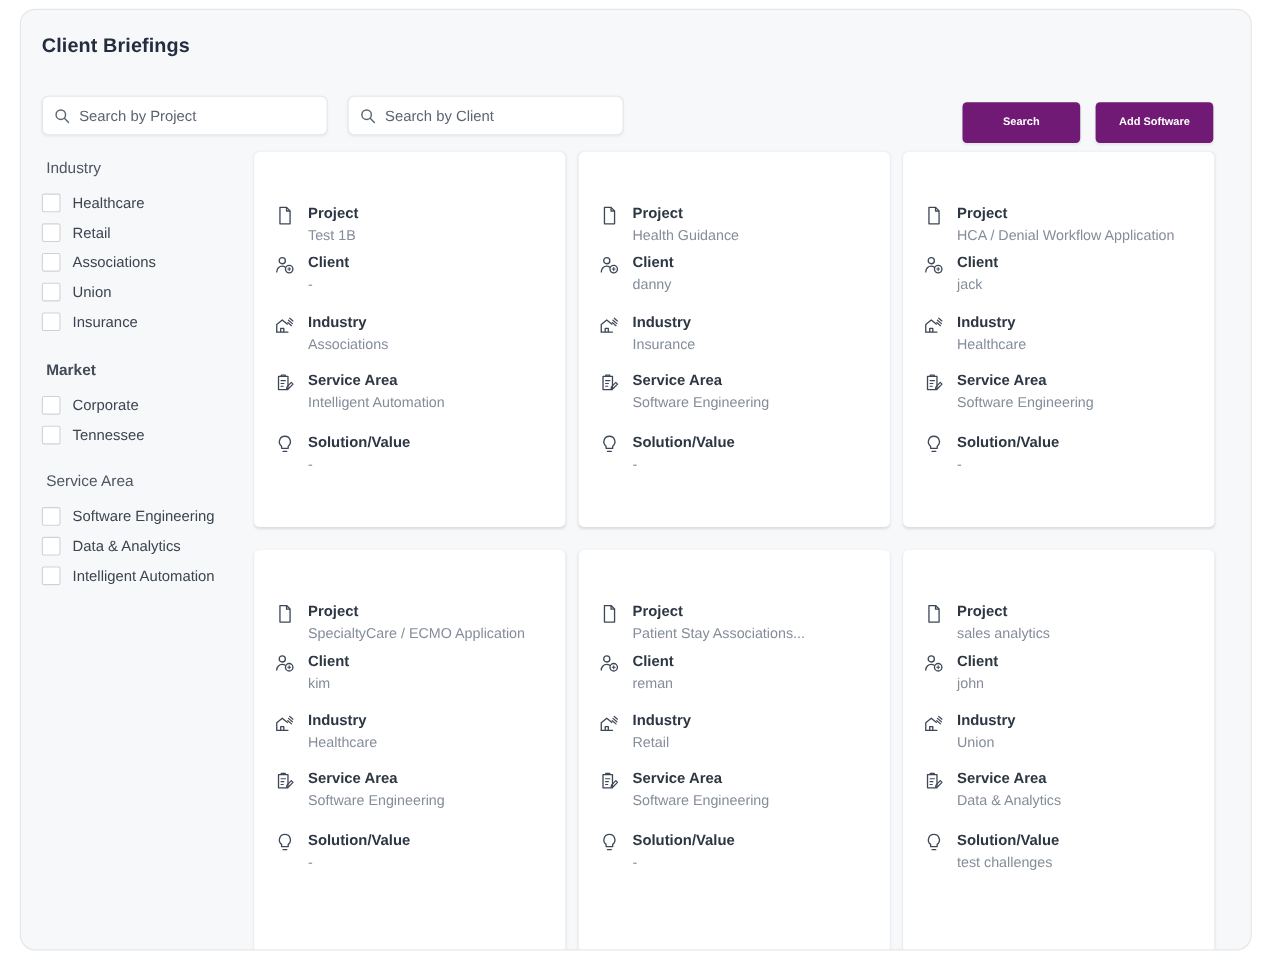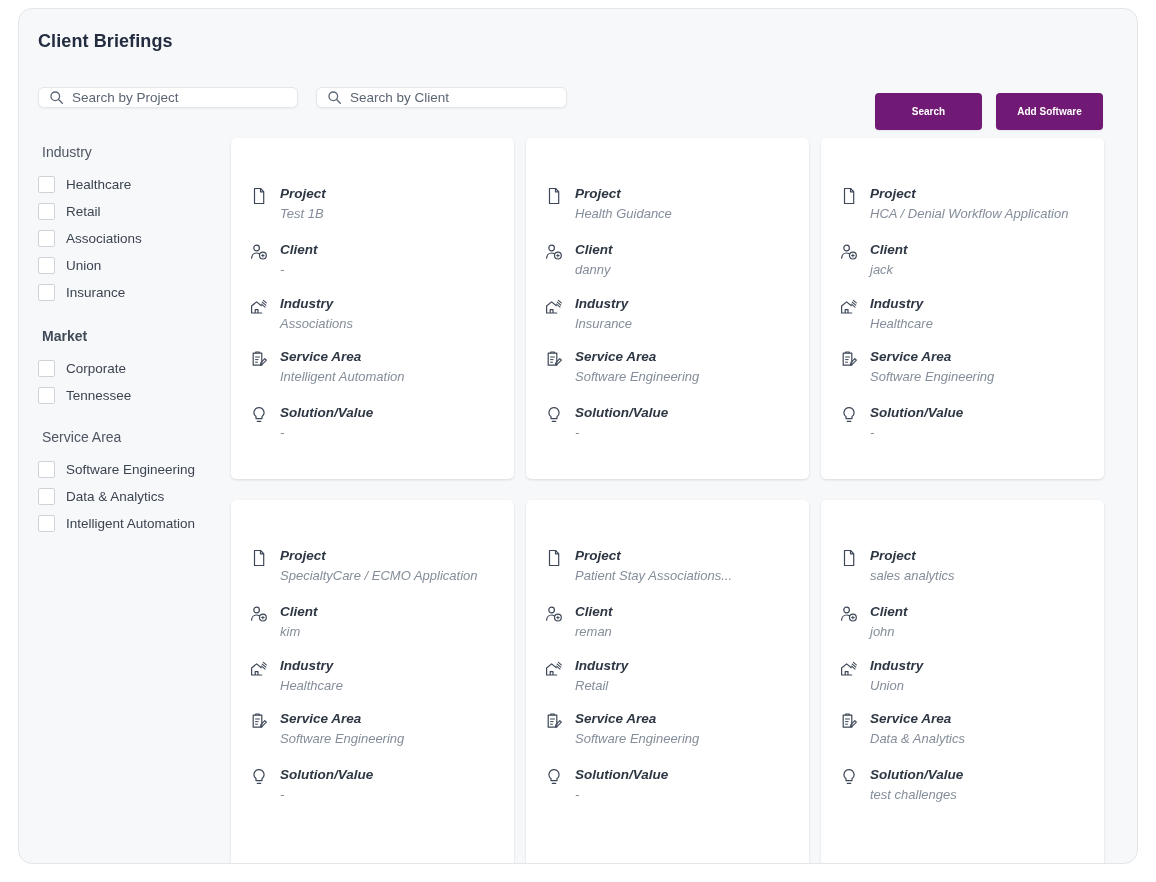--- a/index.html
+++ b/index.html
@@ -30,21 +30,21 @@
 
   
   .search-row {
     position: absolute;
     left: 19px; top: 60px;
     width: 1084px; height: 54px;
   }
   .search-box {
     position: absolute;
     top: 18px;
-    height: 21px;
+    height: 36px;
     background: #ffffff;
     border: 1px solid #e4e6e9;
     border-radius: 6px;
     box-shadow: 0 1px 2px rgba(16,24,40,.05);
     display: flex;
     align-items: center;
     padding: 0 10px;
   }
   .search-box.b1 { left: 0px;   width: 260px; }
   .search-box.b2 { left: 278px; width: 251px; }
@@ -111,21 +111,20 @@
     position: absolute;
     left: 212px; top: 129px;
     width: 892px;
   }
   .card {
     position: absolute;
     width: 283px;
     background: #ffffff;
     border-radius: 5px;
     box-shadow: 0 1px 3px rgba(16,24,40,.09), 0 1px 2px rgba(16,24,40,.04);
-    font-style: italic;
   }
   .card.r0 { top: 0px;   height: 341px; }
   .card.r1 { top: 362px; height: 476px; }
   .card.c0 { left: 0px; }
   .card.c1 { left: 295px; }
   .card.c2 { left: 590px; }
 
   .field {
     display: flex;
     align-items: flex-start;
@@ -146,21 +145,21 @@
     line-height: 18px;
   }
   .fvalue {
     font-size: 13px;
     color: #848d99;
     line-height: 18px;
     margin-top: 2px;
     white-space: nowrap;
   }
   .field.f0 { margin-top: 47px; }
-  .field.f1 { margin-top: 18px; }
+  .field.f1 { margin-top: 7px; }
   .field.f2 { margin-top: 16px; }
   .field.f3 { margin-top: 15px; }
   .field.f4 { margin-top: 18px; }
 </style>
 </head>
 <body>
 
 <div class="page-shell">
 
   <div class="page-title">Client Briefings</div>

